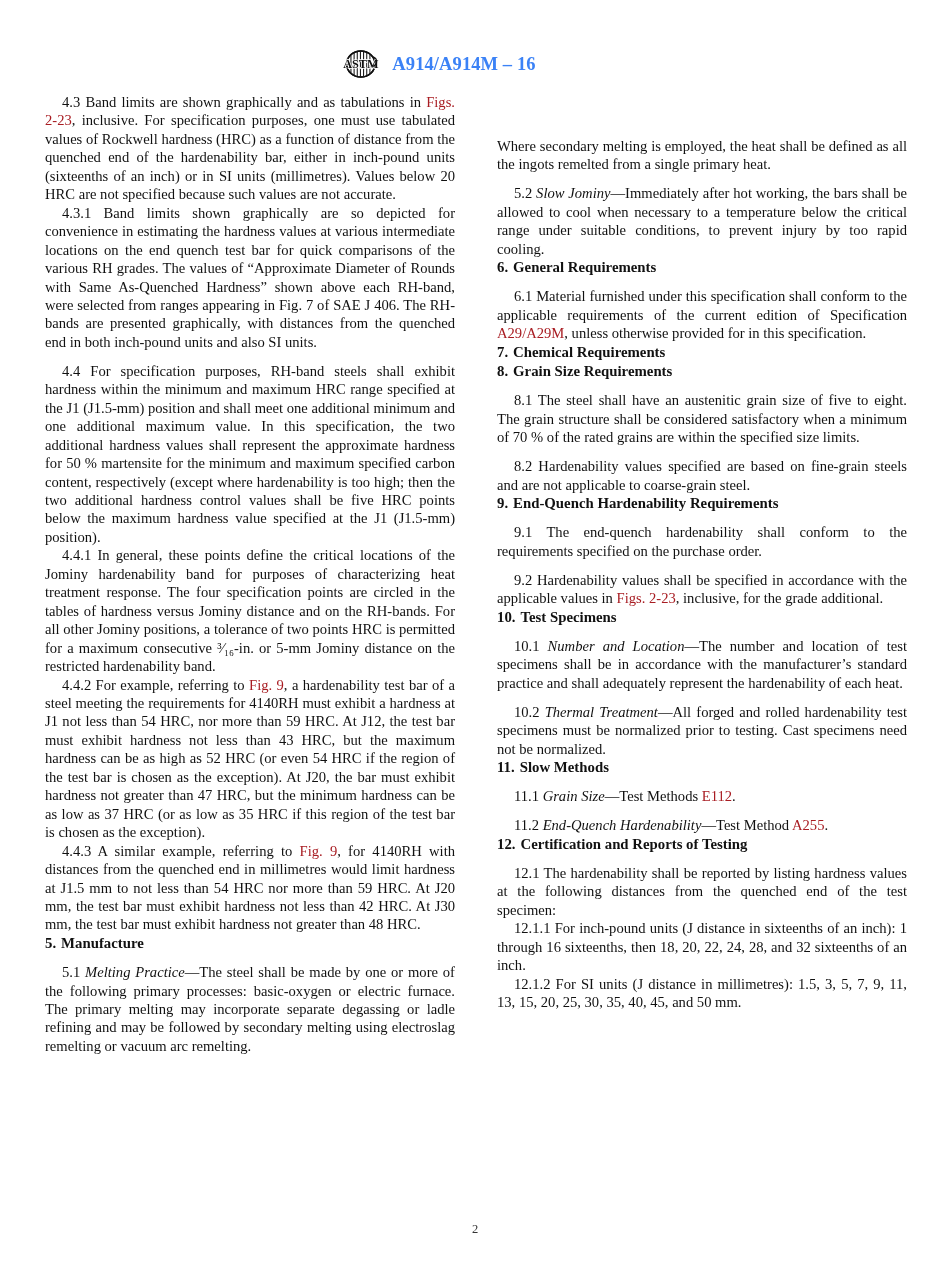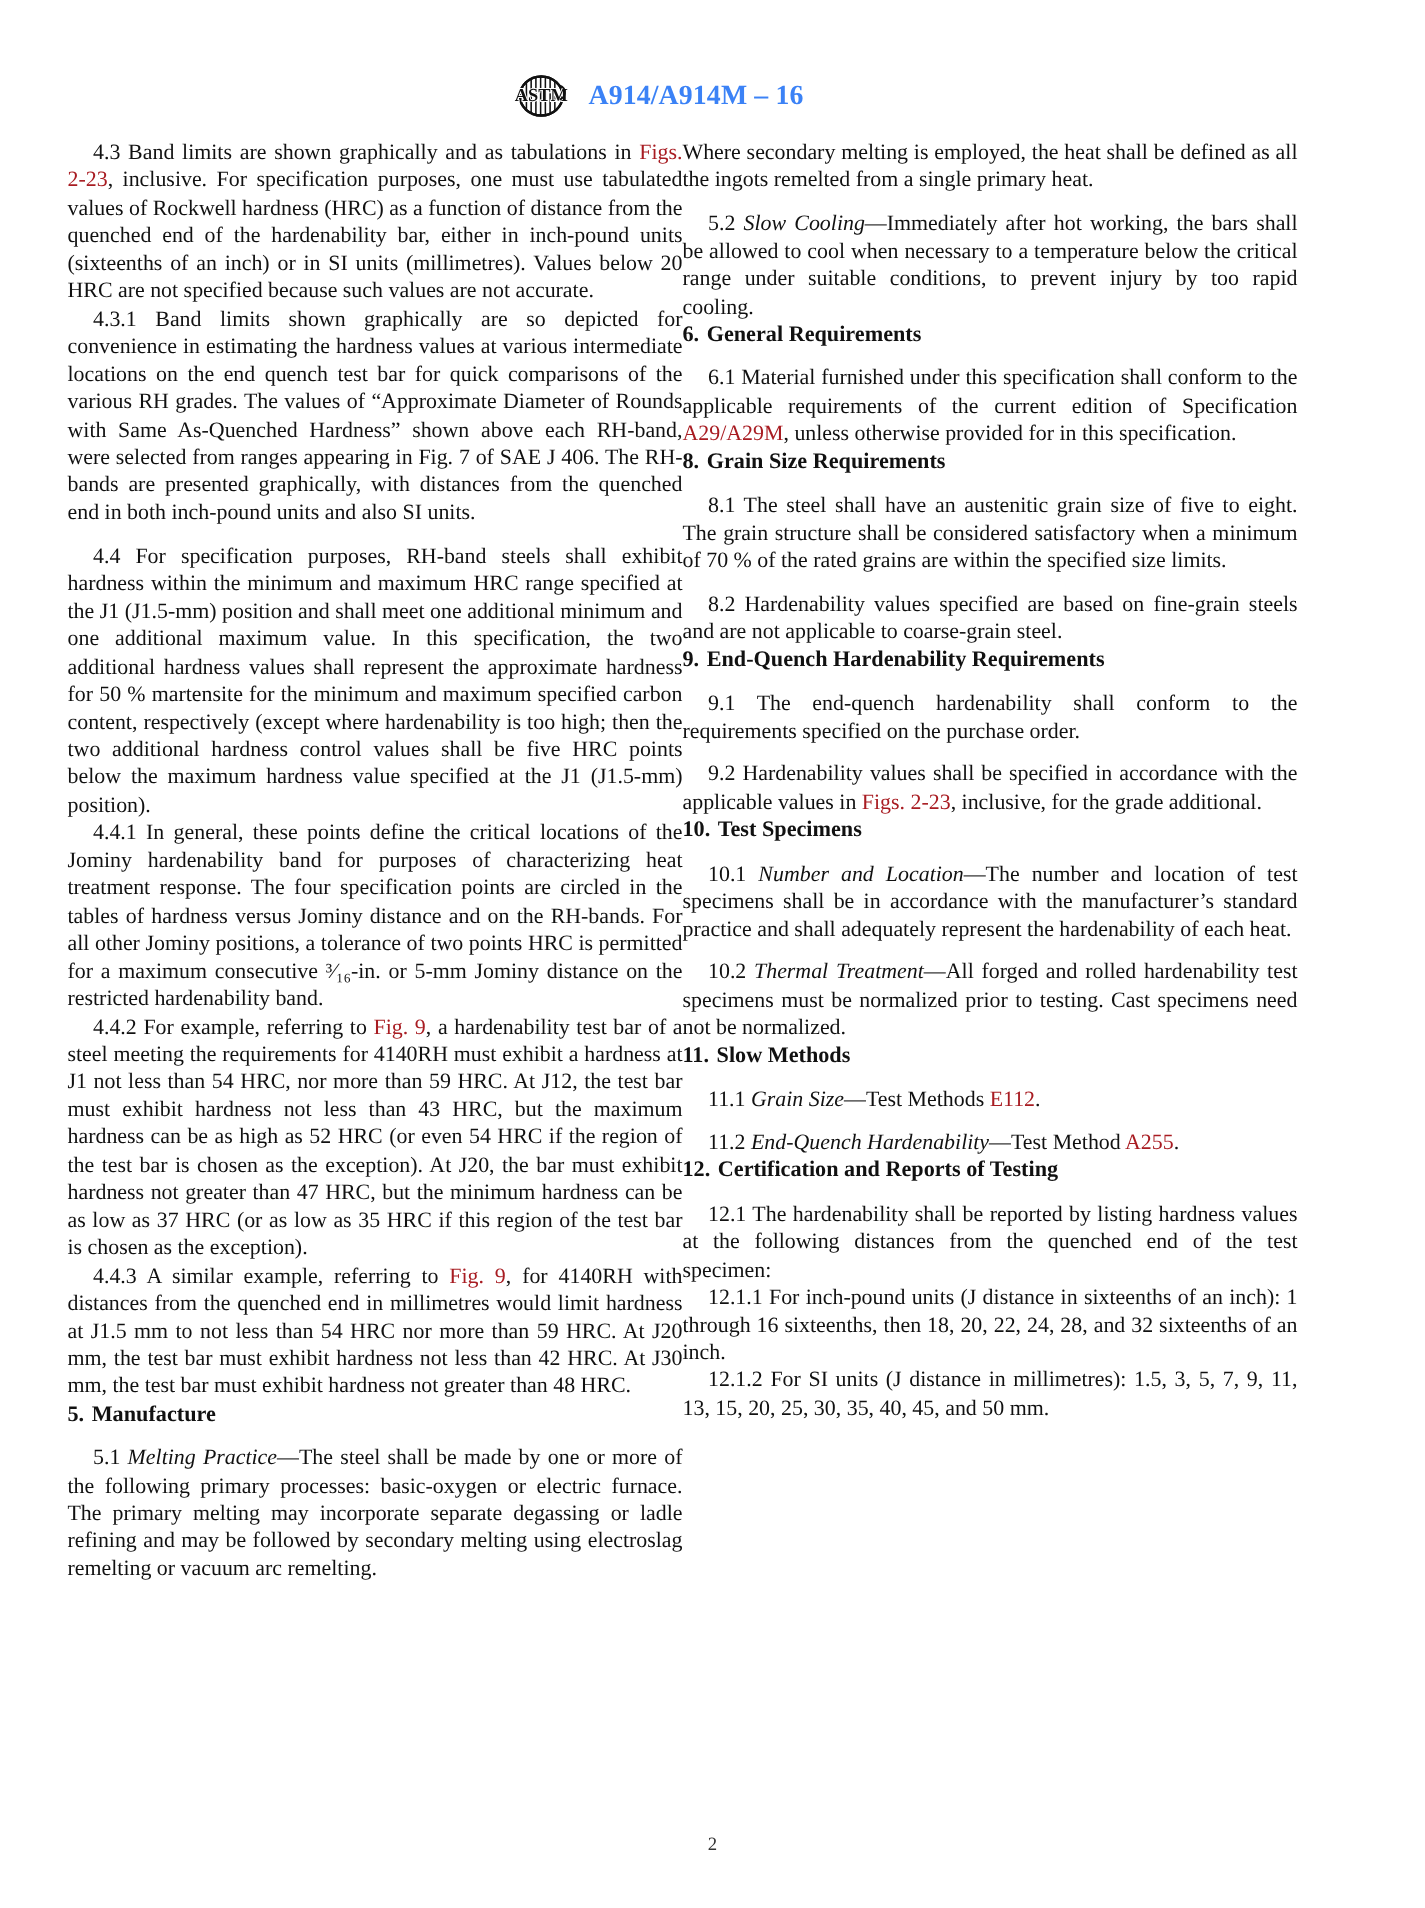--- a/index.html
+++ b/index.html
@@ -41,20 +41,22 @@
     white-space: nowrap;
   }
 
   
   .columns {
     position: absolute;
     top: 93px;
     left: 45px;
     width: 862px;
     display: flex;
+    gap: 42px;
+    align-items: center;
   }
   .col {
     width: 410px;
   }
 
   p {
     margin: 0;
     font-size: 14.6px;
     line-height: 1.265;
     text-align: justify;
@@ -148,26 +150,27 @@
 
     <h2 class="section-head sec-gap-before"><span class="num">5.</span><span>Manufacture</span></h2>
 
     <p class="indent sec-gap-after"><span>5.1  </span><span class="term">Melting Practice</span><span>—The steel shall be made by one or more of the following primary processes: basic-oxygen or electric furnace. The primary melting may incorporate separate degassing or ladle refining and may be followed by secondary melting using electroslag remelting or vacuum arc remelting.</span></p>
   </div>
 
   <div class="col">
 
     <p class="noindent">Where secondary melting is employed, the heat shall be defined as all the ingots remelted from a single primary heat.</p>
 
-    <p class="indent gap"><span>5.2  </span><span class="term">Slow Cooling</span><span>—Immediately after hot working, the bars shall be allowed to cool when necessary to a temperature below the critical range under suitable conditions, to prevent injury by too rapid cooling.</span></p>
+    <p class="indent gap"><span>5.2  </span><span class="term">Slow Jominy</span><span>—Immediately after hot working, the bars shall be allowed to cool when necessary to a temperature below the critical range under suitable conditions, to prevent injury by too rapid cooling.</span></p>
 
     <h2 class="section-head sec-gap-before"><span class="num">6.</span><span>General Requirements</span></h2>
 
     <p class="indent sec-gap-after"><span>6.1  Material furnished under this specification shall conform to the applicable requirements of the current edition of Specification </span><span class="lnk">A29/A29M</span><span>, unless otherwise provided for in this specification.</span></p>
 
+    <h2 class="section-head sec-gap-before"><span class="num">7.</span><span>Chemical Requirements</span></h2>
 
 
     <h2 class="section-head sec-gap-before"><span class="num">8.</span><span>Grain Size Requirements</span></h2>
 
     <p class="indent sec-gap-after">8.1  The steel shall have an austenitic grain size of five to eight. The grain structure shall be considered satisfactory when a minimum of 70 % of the rated grains are within the specified size limits.</p>
 
     <p class="indent gap">8.2  Hardenability values specified are based on fine-grain steels and are not applicable to coarse-grain steel.</p>
 
     <h2 class="section-head sec-gap-before"><span class="num">9.</span><span>End-Quench Hardenability Requirements</span></h2>
 

